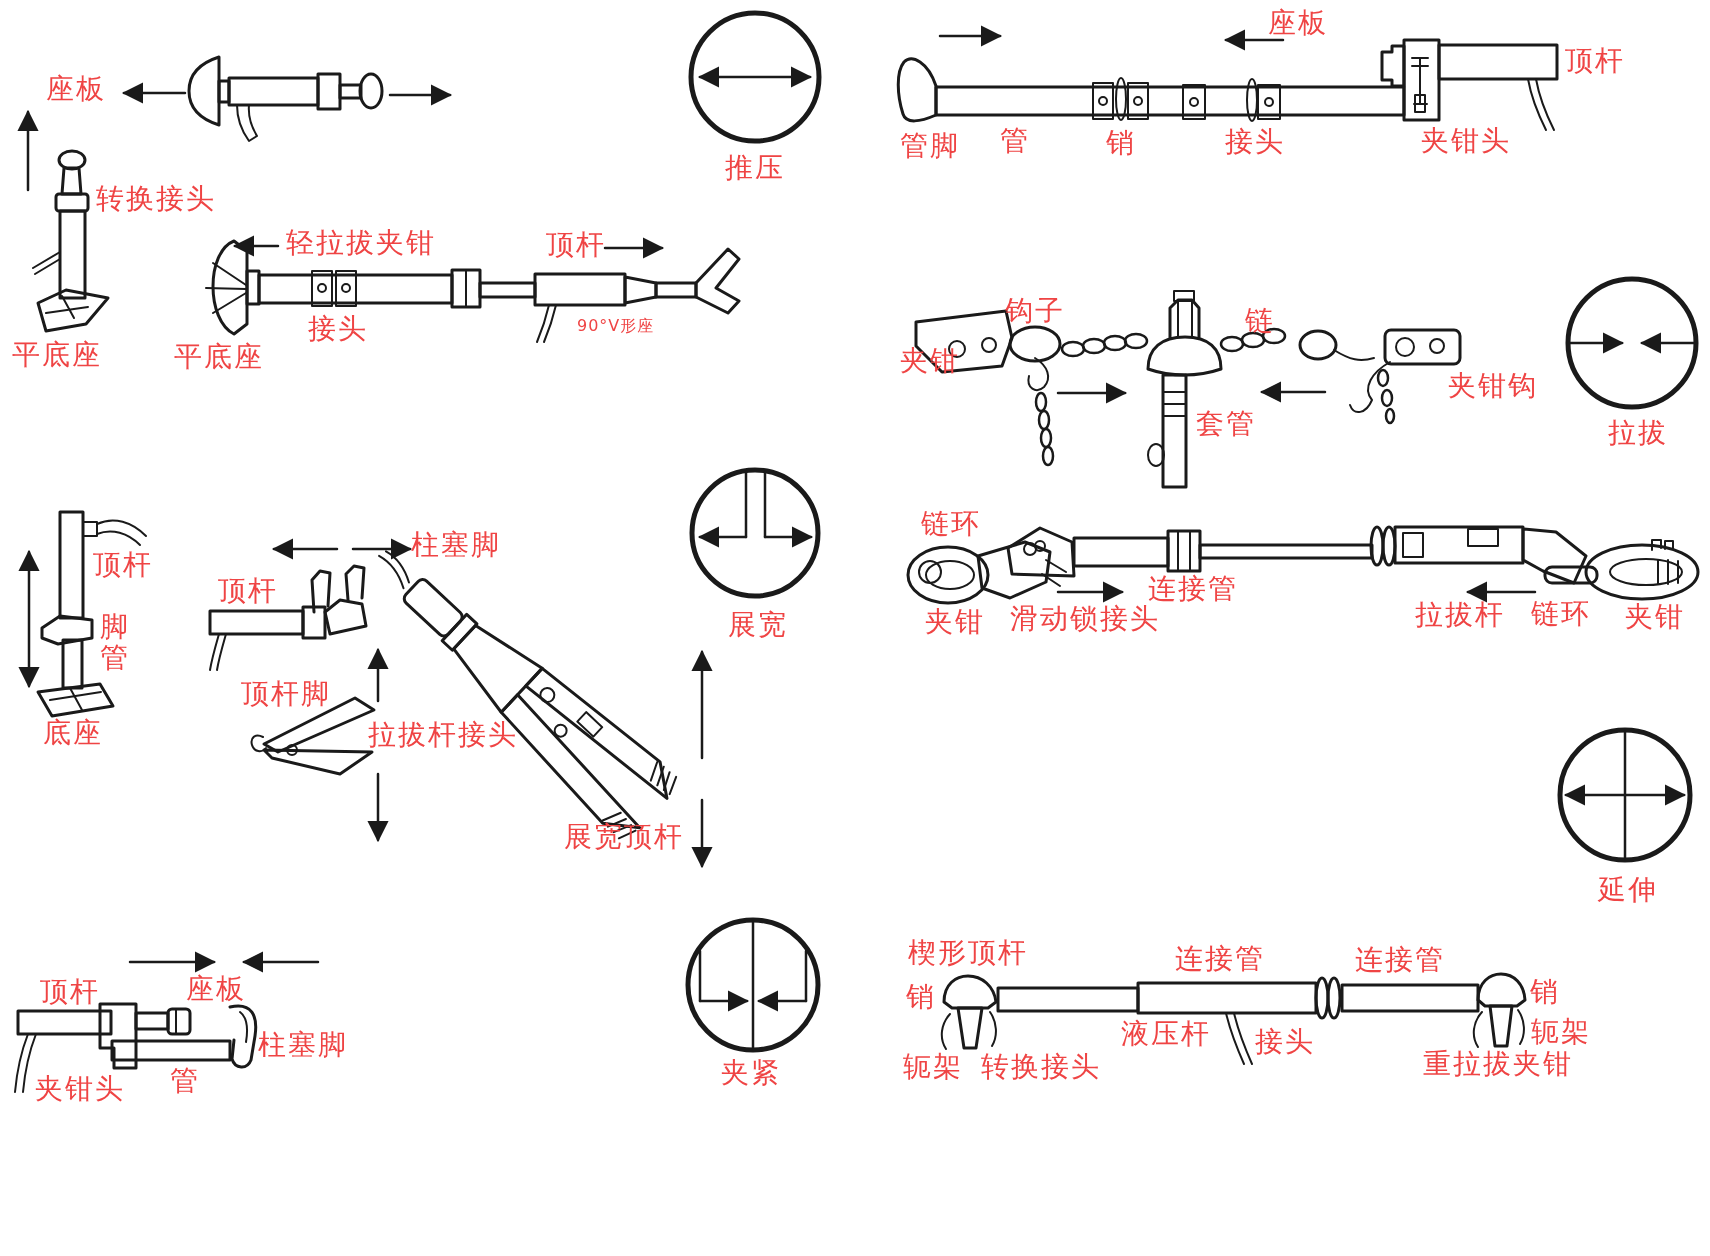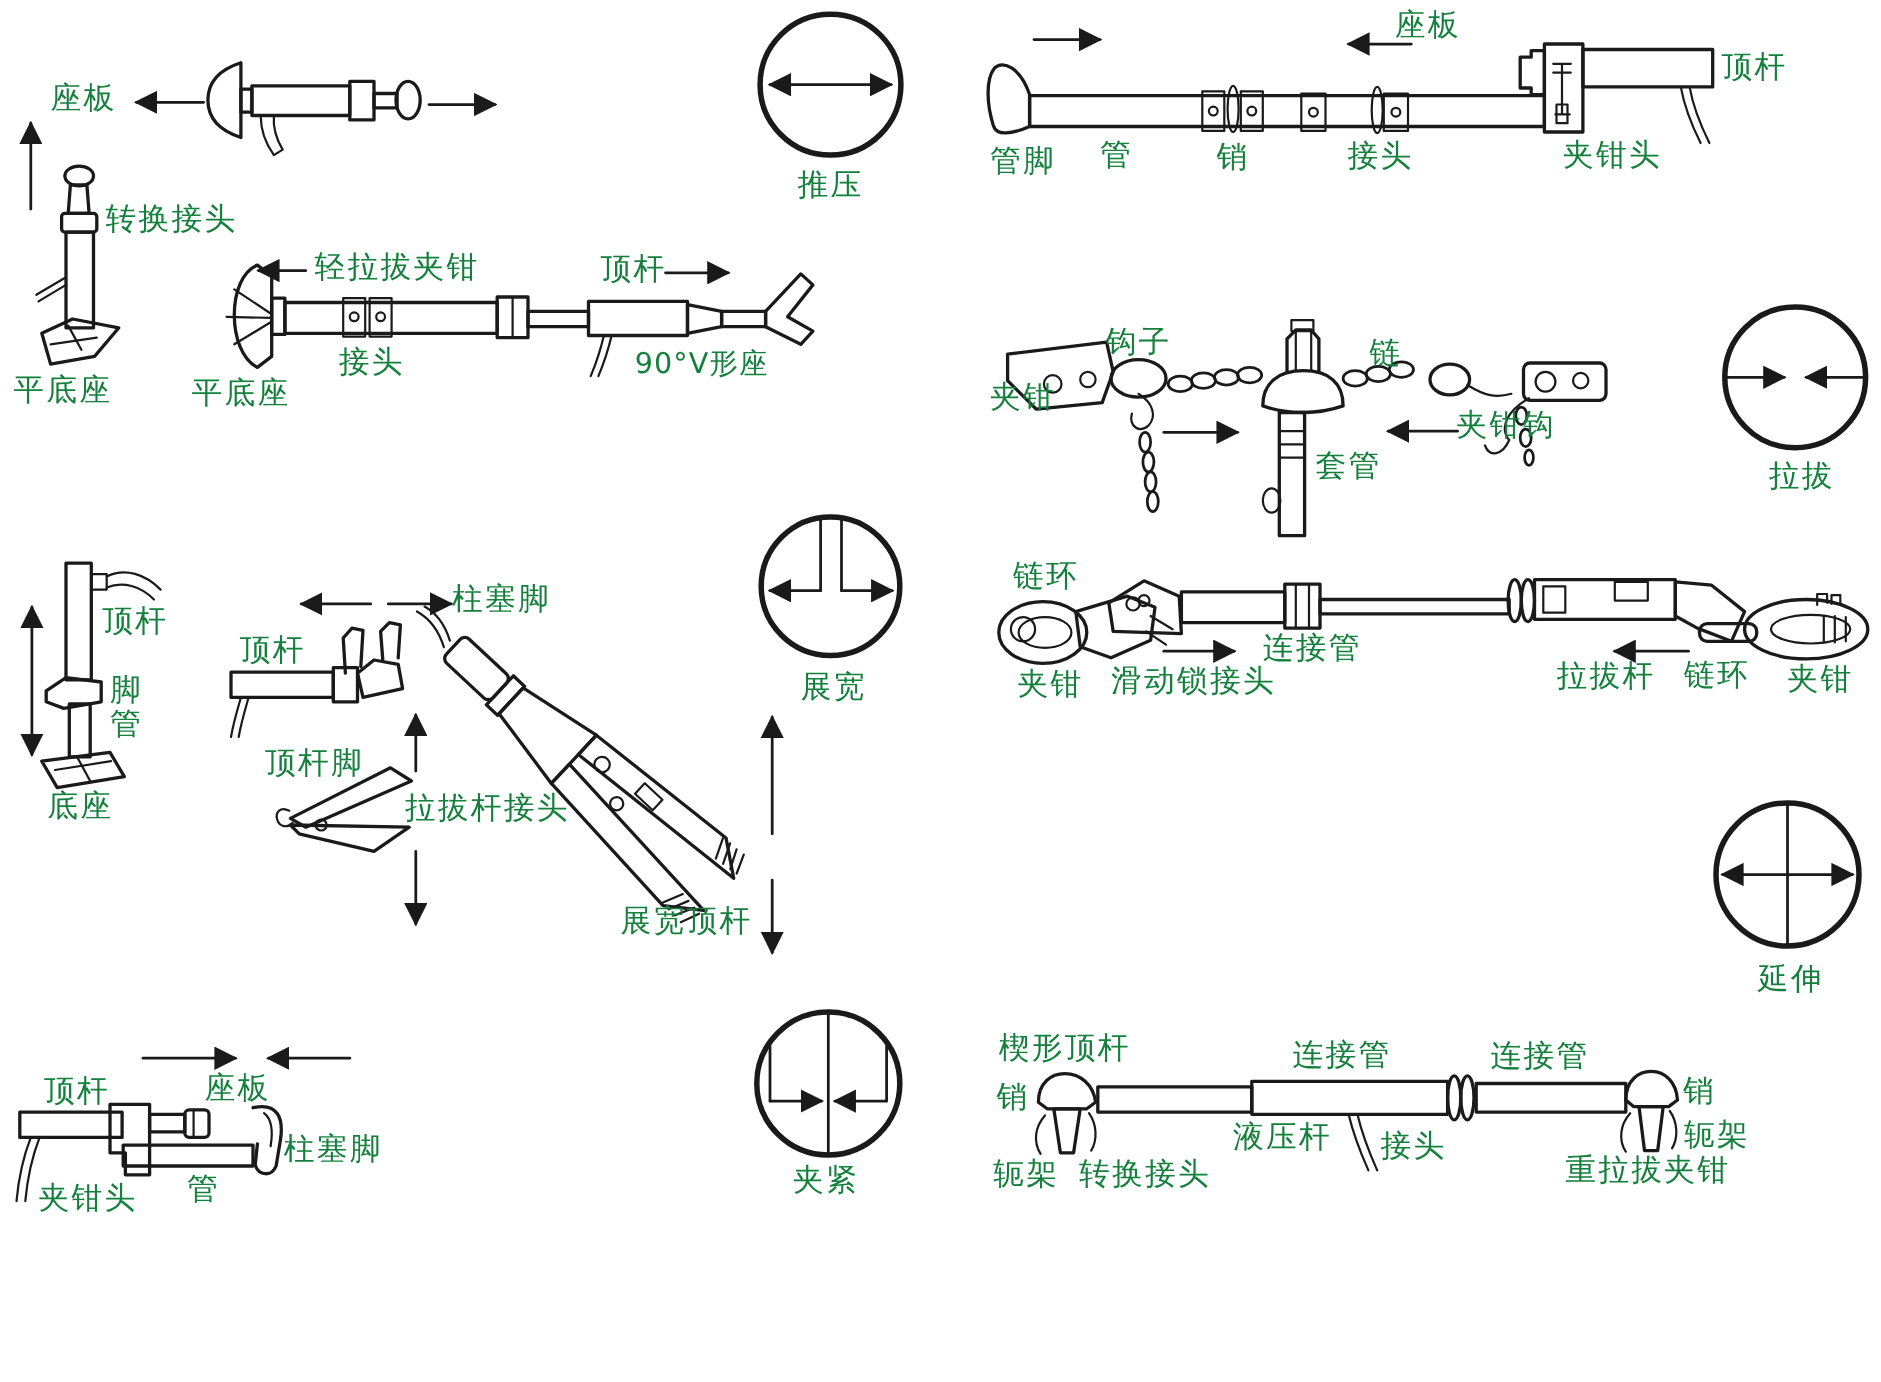--- a/index.html
+++ b/index.html
@@ -5,22 +5,22 @@
   html,body{margin:0;padding:0;background:#fff;}
   #canvas{position:relative;width:1710px;height:1256px;background:#fff;overflow:hidden;
           font-family:"DejaVu Sans",sans-serif;color:#111;}
   #art{position:absolute;left:0;top:0;}
   #art *{stroke:#1a1a1a;fill:none;stroke-width:3;stroke-linecap:round;stroke-linejoin:round;}
   #art .thin{stroke-width:2;}
   #art .arr{stroke-width:2.5;}
   #art .sym{stroke-width:5;}
   #art .ah{fill:#1a1a1a;stroke:none;}
   #art .chain{stroke-width:2.5;}
-  .lbl{position:absolute;font-size:28px;letter-spacing:2px;white-space:nowrap;line-height:1.1;color:#15803d;}
-  .lbl.small{font-size:26px;letter-spacing:1px;}
+  .lbl{position:absolute;font-size:28px;letter-spacing:2px;white-space:nowrap;line-height:1.1;color:#ef4444;}
+  .lbl.small{font-size:16px;letter-spacing:1px;}
   .lbl.vert{white-space:pre-line;width:34px;text-align:center;}
 </style>
 </head>
 <body>
 
 <div id="canvas">
 
 <svg id="art" width="1710" height="1256" viewBox="0 0 1710 1256">
   <defs>
     <marker id="ah" viewBox="0 0 10 10" refX="9" refY="5" markerWidth="8.5" markerHeight="8.5" orient="auto-start-reverse">
@@ -291,21 +291,21 @@
   <div class="lbl" style="left:900px;top:131px">管脚</div>
   <div class="lbl" style="left:1000px;top:126px">管</div>
   <div class="lbl" style="left:1106px;top:128px">销</div>
   <div class="lbl" style="left:1225px;top:127px">接头</div>
   <div class="lbl" style="left:1421px;top:126px">夹钳头</div>
 
   <div class="lbl" style="left:900px;top:346px">夹钳</div>
   <div class="lbl" style="left:1005px;top:296px">钩子</div>
   <div class="lbl" style="left:1245px;top:306px">链</div>
   <div class="lbl" style="left:1196px;top:409px">套管</div>
-  <div class="lbl" style="left:1324px;top:371px">夹钳钩</div>
+  <div class="lbl" style="left:1448px;top:371px">夹钳钩</div>
 
   <div class="lbl" style="left:1608px;top:418px">拉拔</div>
 
   <div class="lbl" style="left:93px;top:550px">顶杆</div>
   <div class="lbl vert" style="left:98px;top:612px">脚
 管</div>
   <div class="lbl" style="left:43px;top:718px">底座</div>
 
   <div class="lbl" style="left:218px;top:576px">顶杆</div>
   <div class="lbl" style="left:241px;top:679px">顶杆脚</div>

